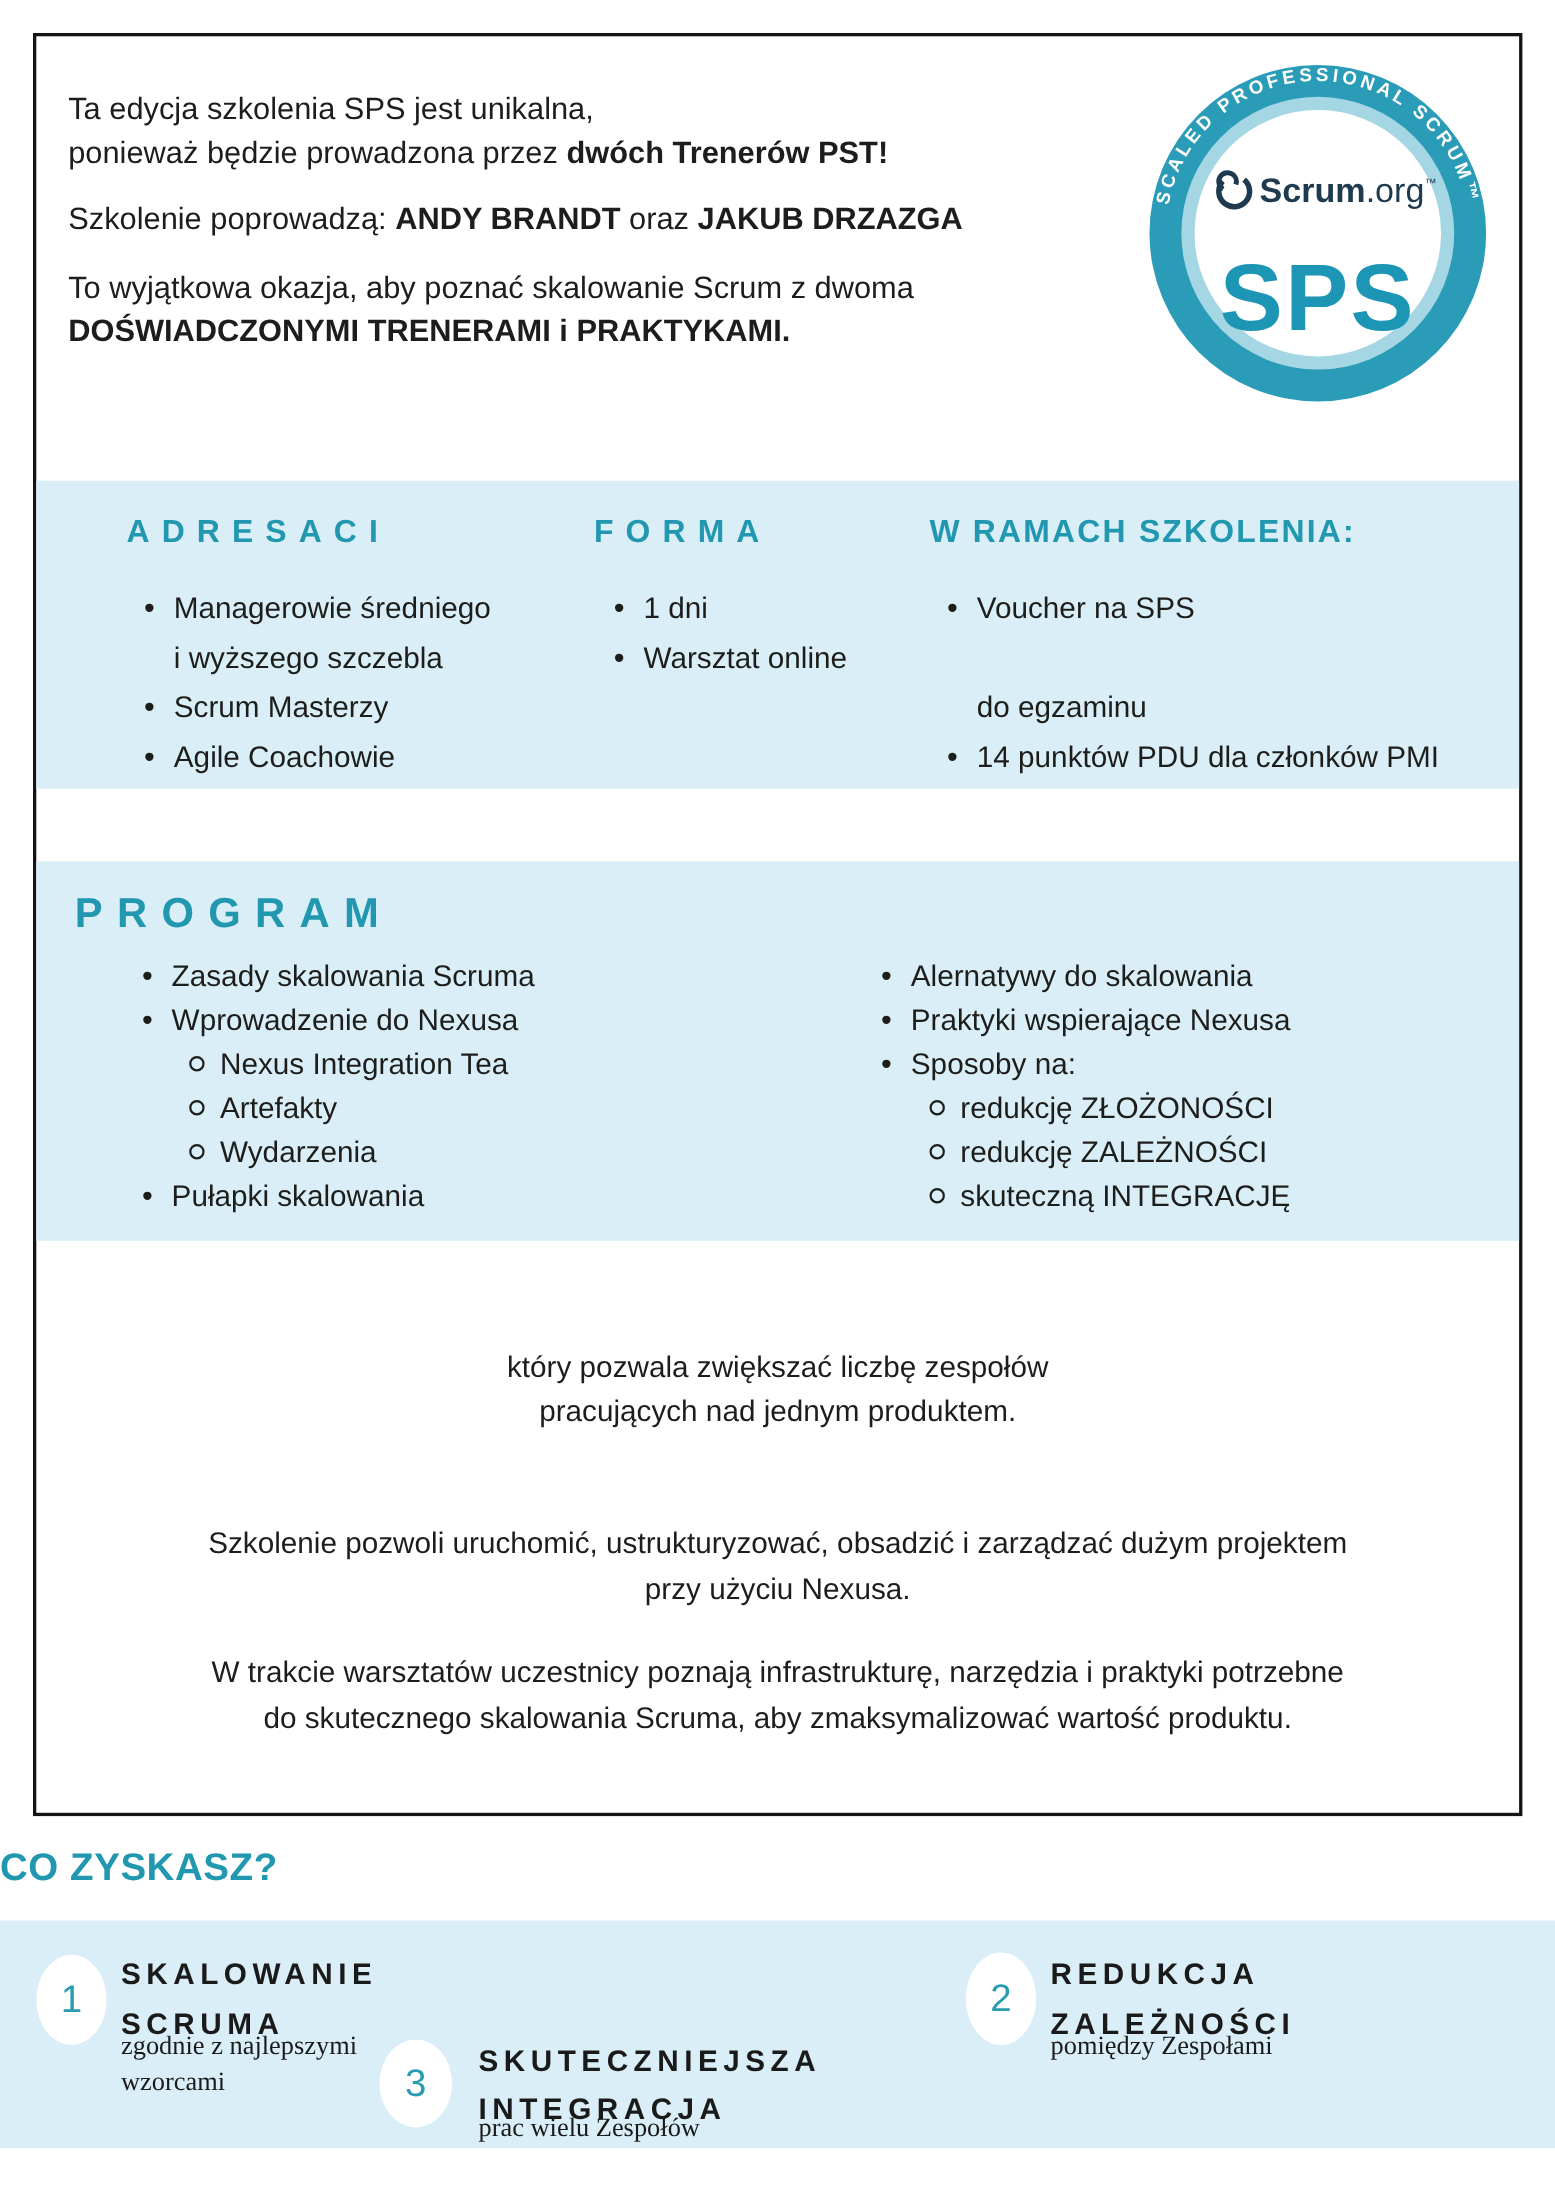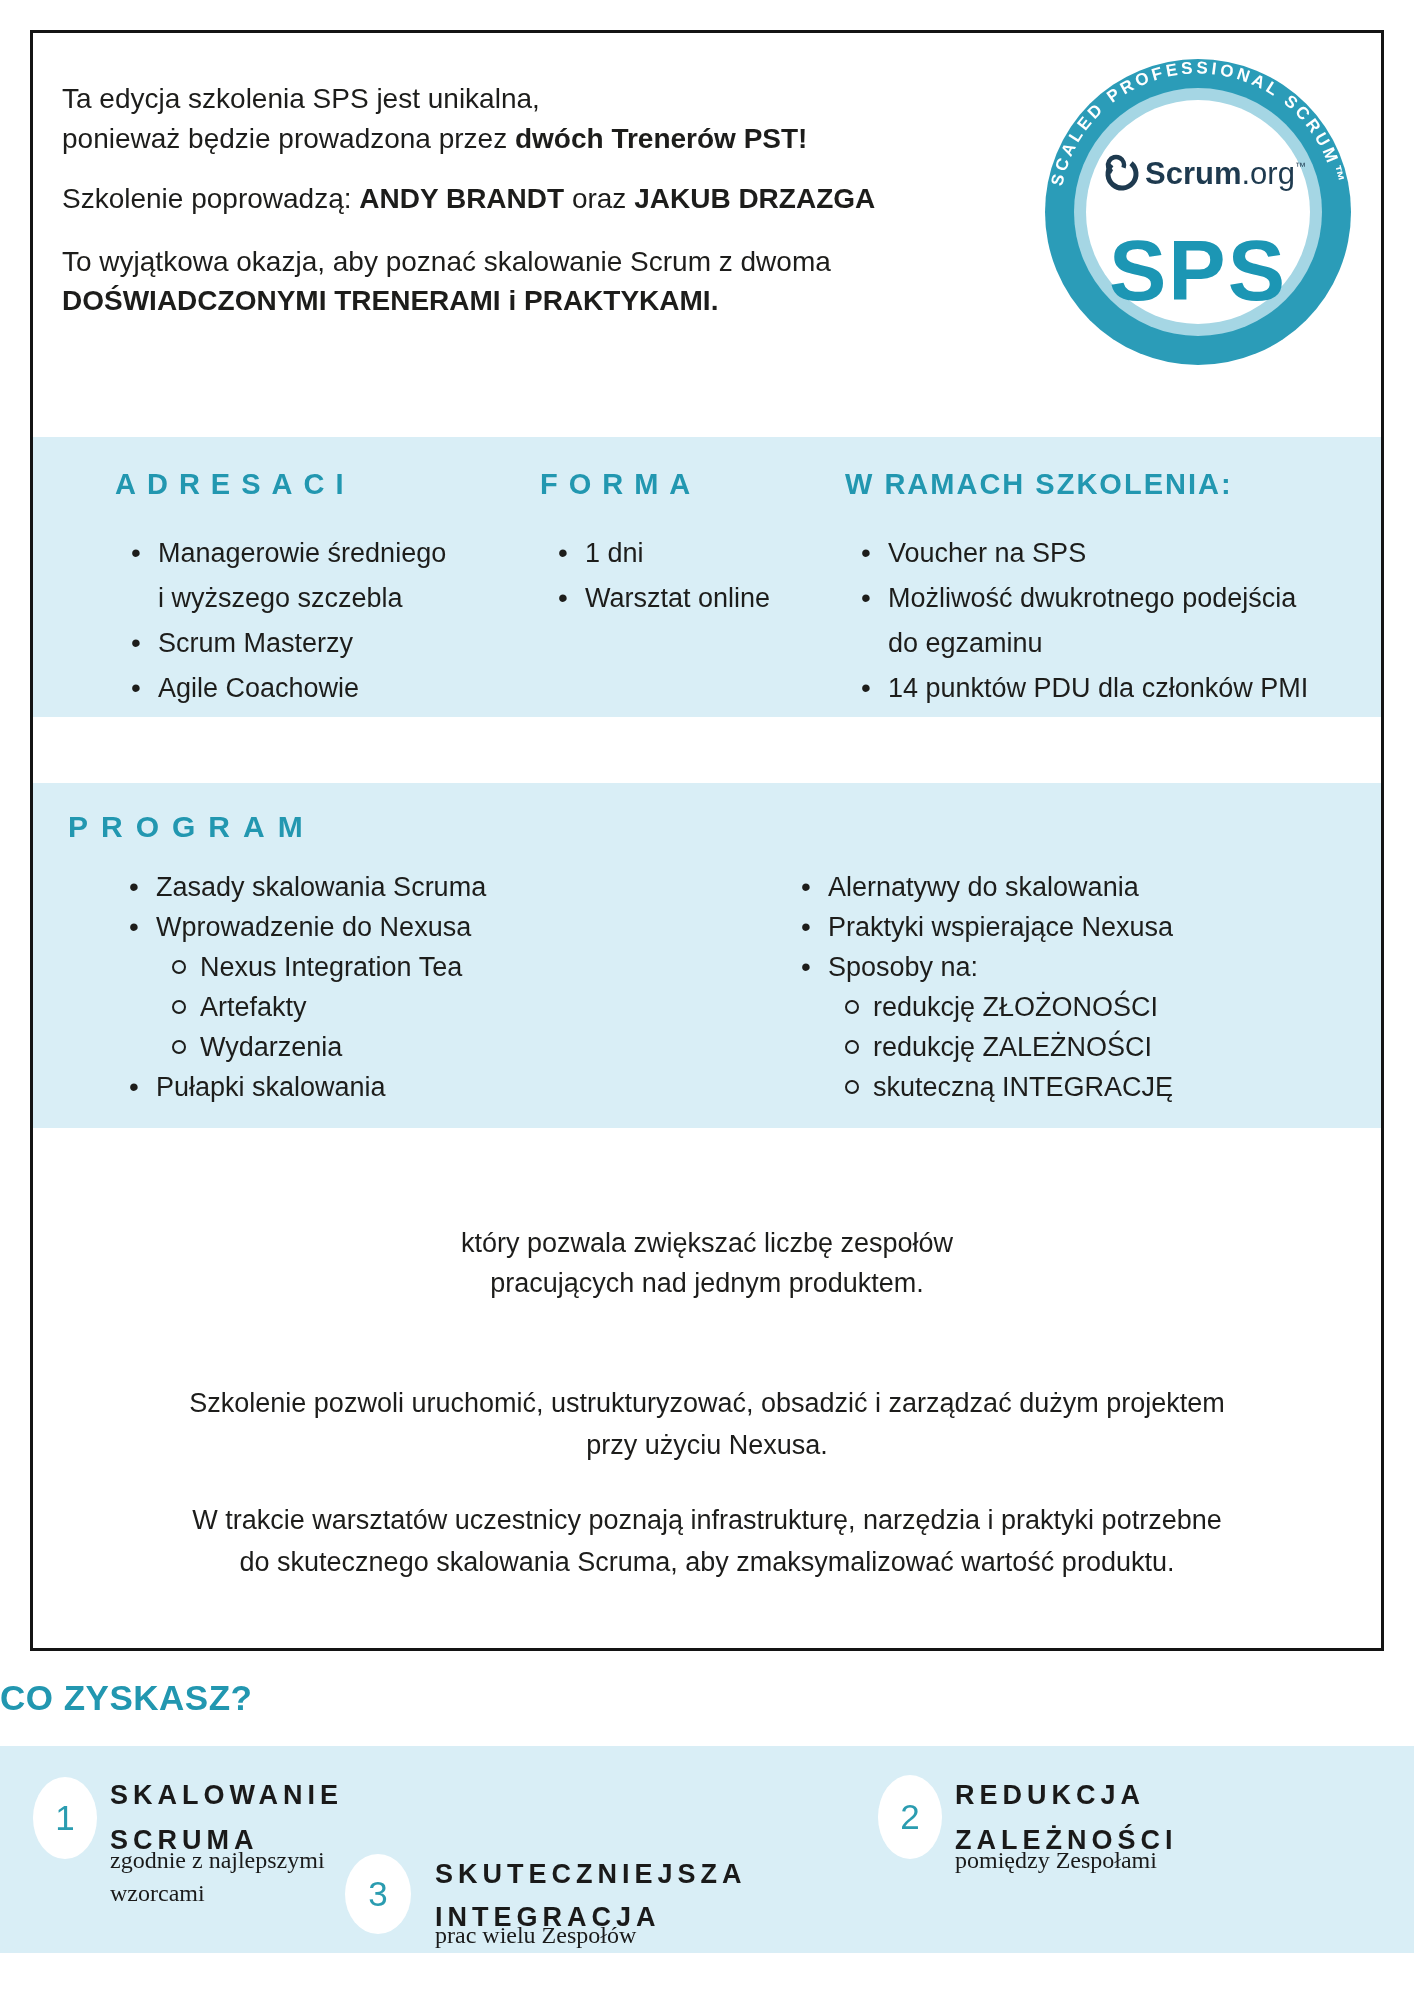--- a/index.html
+++ b/index.html
@@ -6,21 +6,21 @@
   .page{position:relative;width:1414px;height:2000px;background:#ffffff;overflow:hidden;
         font-family:"Liberation Sans", sans-serif;color:#1d1d1b;}
   .frame{position:absolute;left:30px;top:30px;width:1354px;height:1621px;
          border:3px solid #141414;box-sizing:border-box;background:transparent;}
   .band{position:absolute;background:#d9eef6;}
   .line{position:absolute;font-size:27px;white-space:nowrap;line-height:32px;}
   .intro .line{font-size:28px;}
   b{font-weight:bold;}
   .sec-title{position:absolute;color:#2297b0;font-size:29px;letter-spacing:11px;white-space:nowrap;font-weight:700;}
   .sec-title.tight{letter-spacing:2px;}
-  .prog-title{letter-spacing:13px;font-size:30px;}
+  .prog-title{letter-spacing:13px;font-size:38px;}
   .bullet{position:absolute;font-size:27px;white-space:nowrap;}
   .bullet.b::before{content:"\2022";position:absolute;left:-27px;top:-1px;font-size:28px;}
   .bullet.o::before{content:"";position:absolute;left:-28px;top:8px;width:10px;height:10px;
                     border:2px solid #1d1d1b;border-radius:50%;}
   .para{position:absolute;left:33px;width:1348px;text-align:center;font-size:27px;white-space:nowrap;}
   .benefits-heading{position:absolute;left:0;top:1678px;width:1414px;text-align:left;
                     color:#2297b0;font-size:35px;font-weight:bold;letter-spacing:0.5px;}
   .num-oval{position:absolute;background:#ffffff;border-radius:50%;display:flex;
             align-items:center;justify-content:center;color:#2a9cb0;font-size:35px;}
   .ben-title{position:absolute;font-weight:bold;font-size:27px;letter-spacing:5px;white-space:nowrap;color:#1a1a1a;margin-top:16px;}
@@ -72,21 +72,20 @@
   <div class="bullet" style="left:158px;top:583px">i wyższego szczebla</div>
   <div class="bullet b" style="left:158px;top:628px">Scrum Masterzy</div>
   <div class="bullet b" style="left:158px;top:673px">Agile Coachowie</div>
 
   <div class="sec-title" style="left:540px;top:468px">FORMA</div>
   <div class="bullet b" style="left:585px;top:538px">1 dni</div>
   <div class="bullet b" style="left:585px;top:583px">Warsztat online</div>
 
   <div class="sec-title tight" style="left:845px;top:468px">W RAMACH SZKOLENIA:</div>
   <div class="bullet b" style="left:888px;top:538px">Voucher na SPS</div>
-  <div class="bullet b" style="left:888px;top:583px">Możliwość dwukrotnego podejścia</div>
   <div class="bullet" style="left:888px;top:628px">do egzaminu</div>
   <div class="bullet b" style="left:888px;top:673px">14 punktów PDU dla członków PMI</div>
 
   <div class="band" style="left:33px;top:783px;width:1348px;height:345px"></div>
   <div class="sec-title prog-title" style="left:68px;top:810px">PROGRAM</div>
 
   <div class="bullet b" style="left:156px;top:872px">Zasady skalowania Scruma</div>
   <div class="bullet b" style="left:156px;top:912px">Wprowadzenie do Nexusa</div>
   <div class="bullet o" style="left:200px;top:952px">Nexus Integration Tea</div>
   <div class="bullet o" style="left:200px;top:992px">Artefakty</div>

